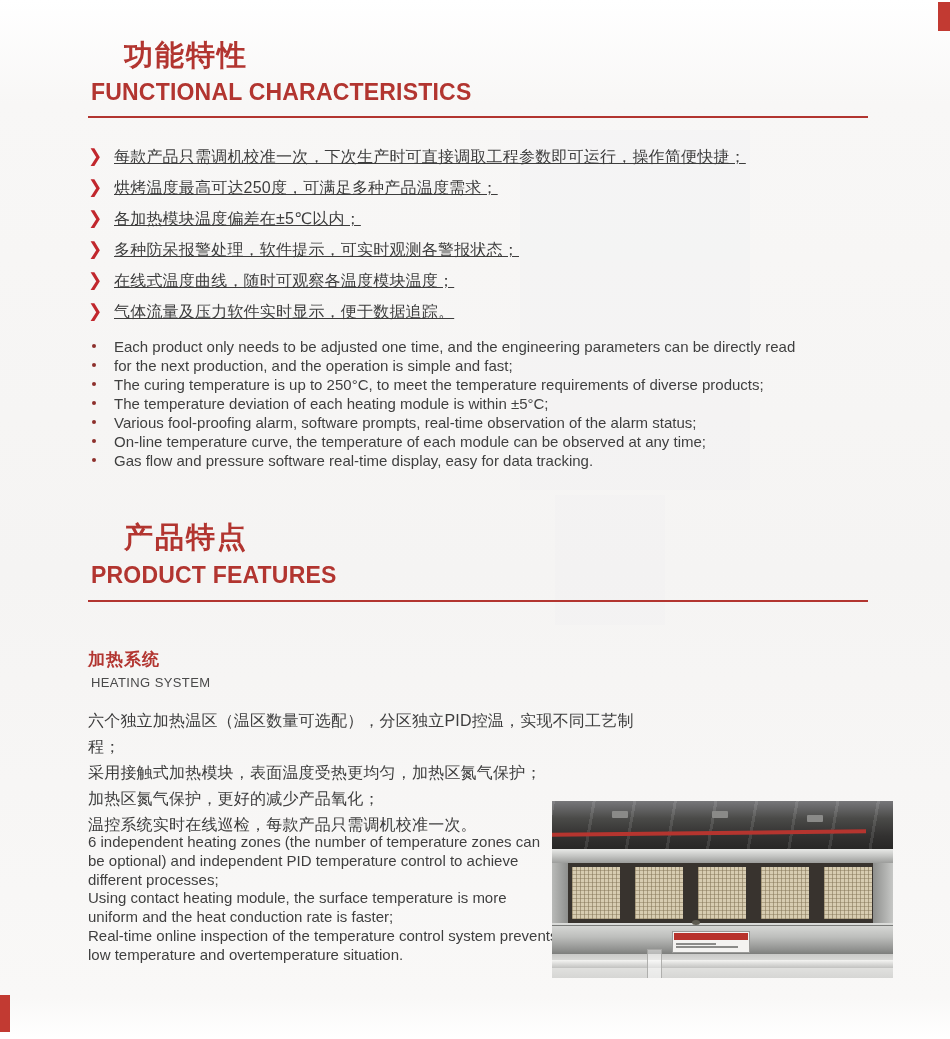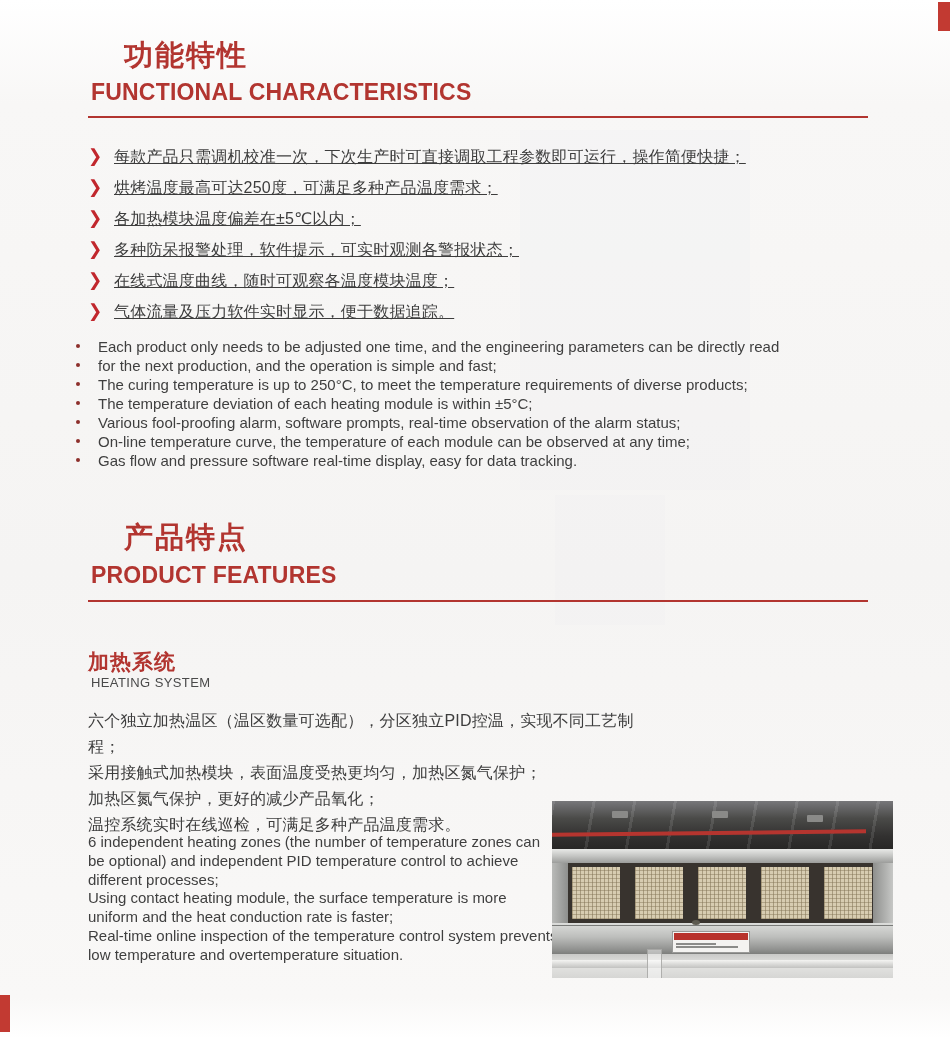--- a/index.html
+++ b/index.html
@@ -23,26 +23,26 @@
 
   .sec-title-zh{position:absolute;left:88px;color:#b23530;font-weight:bold;font-size:29px;letter-spacing:2px;margin-left:36px;}
   .sec-title-en{position:absolute;left:91px;color:#b23530;font-weight:bold;font-size:23px;letter-spacing:0.2px;}
   .red-rule{position:absolute;left:88px;width:780px;height:2px;background:#b23530;}
 
   .zh-bullets{position:absolute;left:88px;top:146px;width:800px;}
   .zh-bullets .row{display:flex;align-items:flex-start;height:31px;}
   .zh-bullets .chev{color:#c1272d;font-weight:bold;font-size:17px;line-height:22px;width:26px;flex:0 0 26px;transform:scaleY(1.05);}
   .zh-bullets .txt{color:#3d3d3d;font-size:16px;line-height:22px;letter-spacing:0.2px;text-decoration:underline;}
 
-  .en-bullets{position:absolute;left:72px;top:337px;width:820px;}
+  .en-bullets{position:absolute;left:88px;top:337px;width:820px;}
   .en-bullets .row{display:flex;align-items:flex-start;height:19px;}
   .en-bullets .dot{flex:0 0 4px;width:4px;height:4px;border-radius:50%;background:#8d2f2b;margin:7px 18px 0 4px;}
   .en-bullets .txt{color:#3f3f3f;font-size:15px;line-height:19px;}
 
-  .sub-title-zh{position:absolute;left:88px;top:648px;color:#b23530;font-weight:bold;font-size:21px;letter-spacing:1px;}
+  .sub-title-zh{position:absolute;left:88px;top:648px;color:#b23530;font-weight:bold;font-size:17px;letter-spacing:1px;}
   .sub-title-en{position:absolute;left:91px;top:675px;color:#4a4a4a;font-size:13px;letter-spacing:0.4px;}
 
   .zh-para{position:absolute;left:88px;top:708px;width:560px;color:#3d3d3d;font-size:16px;}
   .zh-para .line{line-height:26px;letter-spacing:0.2px;}
 
   .en-para{position:absolute;left:88px;top:833px;width:470px;color:#3f3f3f;font-size:15px;}
   .en-para .line{line-height:18.8px;}
 
   
   .photo{position:absolute;left:552px;top:801px;width:341px;height:177px;overflow:hidden;background:#b8b8b6;}
@@ -151,21 +151,21 @@
   <div class="sec-title-en" style="top:562px">PRODUCT FEATURES</div>
   <div class="red-rule" style="top:600px"></div>
 
   <div class="sub-title-zh">加热系统</div>
   <div class="sub-title-en">HEATING SYSTEM</div>
 
   <div class="zh-para">
     <div class="line">六个独立加热温区（温区数量可选配），分区独立PID控温，实现不同工艺制程；</div>
     <div class="line">采用接触式加热模块，表面温度受热更均匀，加热区氮气保护；</div>
     <div class="line">加热区氮气保护，更好的减少产品氧化；</div>
-    <div class="line">温控系统实时在线巡检，可满足多种产品温度需求。</div>
+    <div class="line">温控系统实时在线巡检，每款产品只需调机校准一次。</div>
   </div>
 
   <div class="en-para">
     <div class="line">6 independent heating zones (the number of temperature zones can</div>
     <div class="line">be optional) and independent PID temperature control to achieve</div>
     <div class="line">different processes;</div>
     <div class="line">Using contact heating module, the surface temperature is more</div>
     <div class="line">uniform and the heat conduction rate is faster;</div>
     <div class="line">Real-time online inspection of the temperature control system prevents</div>
     <div class="line">low temperature and overtemperature situation.</div>

